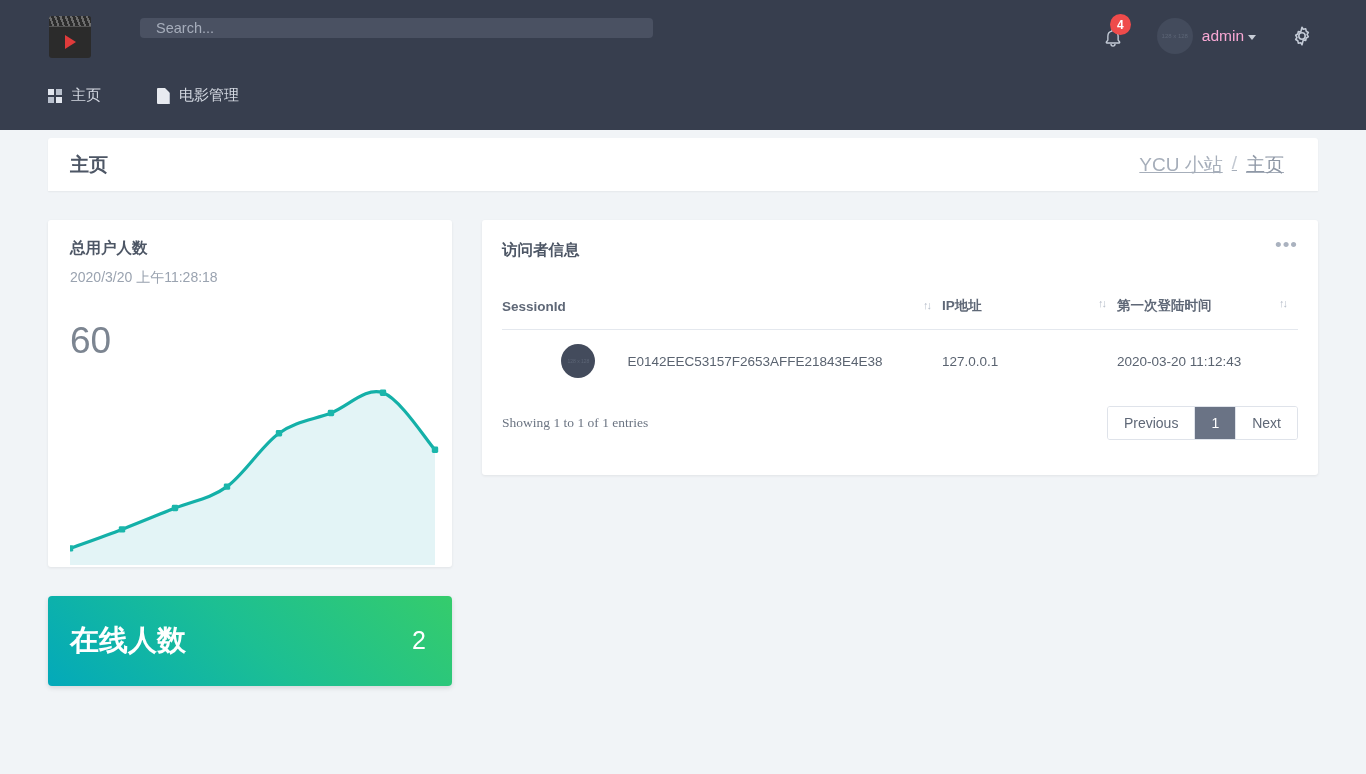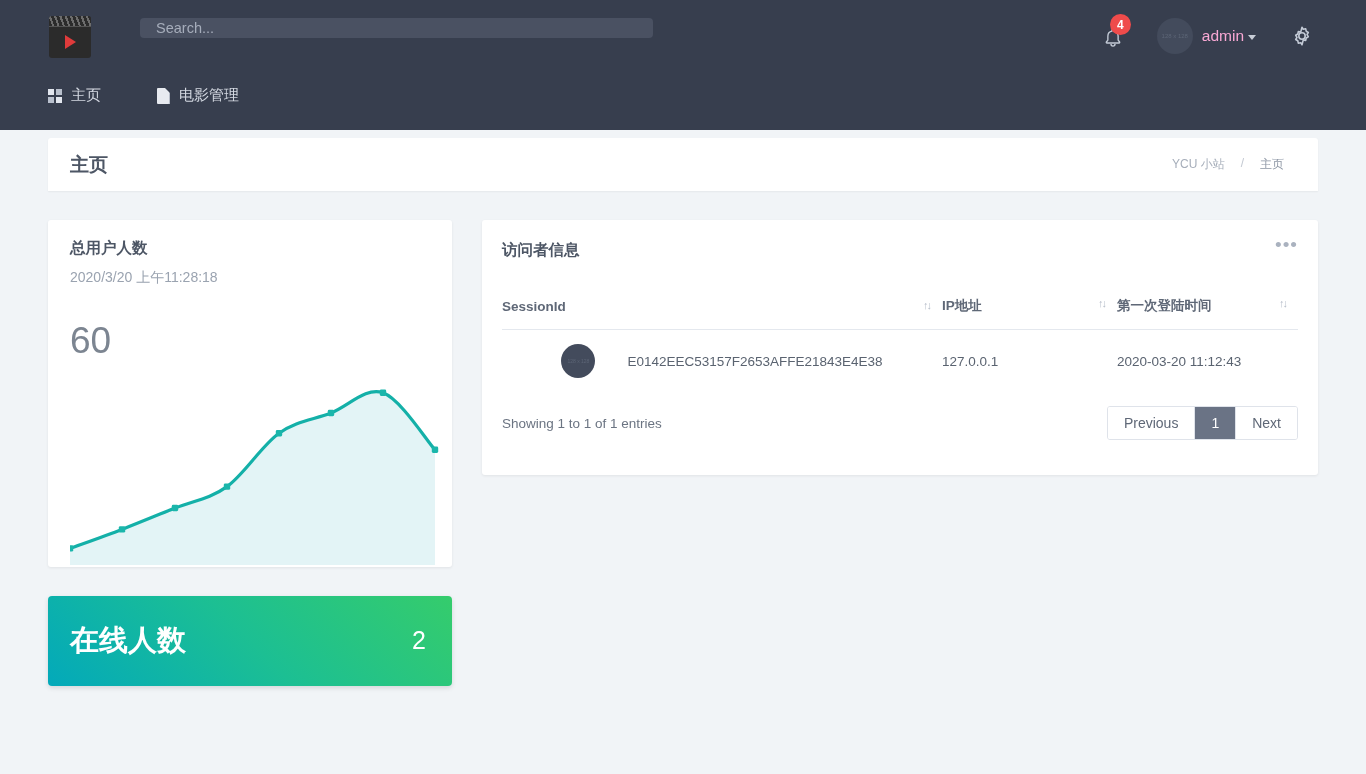--- a/index.html
+++ b/index.html
@@ -121,21 +121,21 @@
   .pagehead {
     position: absolute; left: 48px; top: 138px;
     width: 1270px; height: 53px;
     background: #fff;
     border-radius: 3px 3px 0 0;
     display: flex; align-items: center; justify-content: space-between;
     padding: 0 34px 0 22px;
     box-shadow: 0 1px 2px rgba(0,0,0,.05);
   }
   .pagehead h1 { font-size: 19px; color: #4d5665; font-weight: bold; }
-  .crumbs { font-size: 12px; color: #a6aeba; display: flex; gap: 16px; }
+  .crumbs { font-size: 19px; color: #a6aeba; display: flex; gap: 9px; text-decoration: underline; }
   .crumbs .sep { color: #c2c8d1; }
   .crumbs .cur { color: #8e97a5; }
 
   
   .card {
     background: #fff;
     border-radius: 3px;
     box-shadow: 0 1px 3px rgba(0,0,0,.07);
   }
   .card-users {
@@ -200,21 +200,21 @@
     background: #434b5c;
     display: flex; align-items: center; justify-content: center;
     color: #5c6576; font-size: 5px;
   }
   .cell-sid { display: flex; align-items: center; gap: 32px; justify-content: center; }
 
   .vis-foot {
     display: flex; align-items: center; justify-content: space-between;
     margin-top: 14px;
   }
-  .entries { font-size: 13.5px; color: #6b7482; }
+  .entries { font-size: 13.5px; color: #6b7482; font-family: Liberation Serif, serif; }
   .pager { display: flex; border: 1px solid #dfe3ea; border-radius: 3px; overflow: hidden; }
   .pager div {
     padding: 8px 16px; font-size: 14px; color: #5f6877;
     background: #fff; cursor: pointer;
     border-right: 1px solid #dfe3ea;
   }
   .pager div:last-child { border-right: none; }
   .pager div.active { background: #6a7385; color: #fff; }
 </style>
 </head>

